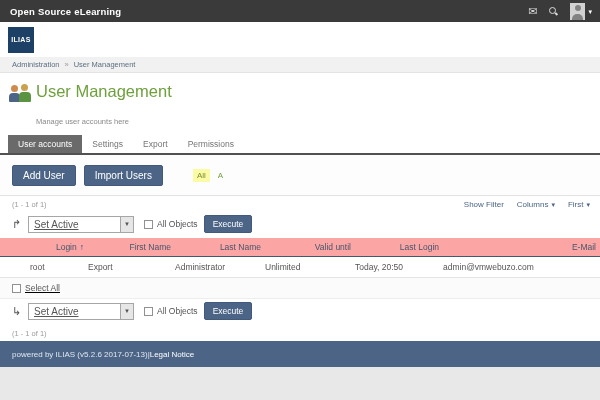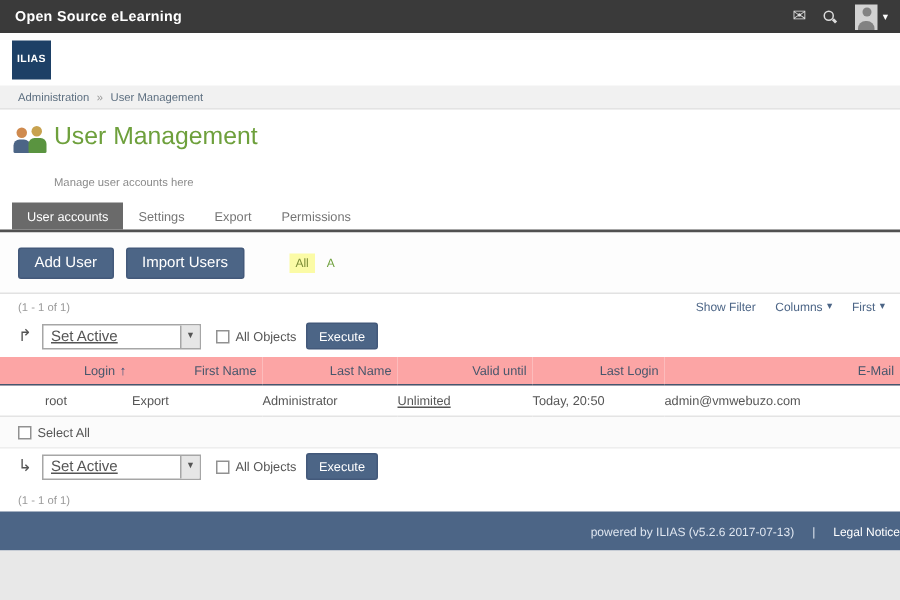--- a/index.html
+++ b/index.html
@@ -73,28 +73,28 @@
   .exec-btn { background:#4c6586; color:#ffffff; font-size:8.5px; padding:3px 8px; border:1px solid #43597a; border-radius:2px; margin-left:6px; cursor:pointer; }
   .ml10 { margin-left:10px; }
 
   
   table.usr { width:100%; border-collapse:collapse; flex:0 0 auto; }
   table.usr th { background:#fca5a5; color:#47566b; font-size:8.5px; font-weight:normal; text-align:right; padding:4px 4px 4px 0; border-bottom:1px solid #44576e; }
   table.usr td { color:#555555; font-size:8.5px; text-align:left; padding:5px 4px 5px 0; border-bottom:1px solid #e4e4e4; background:#ffffff; }
   .col1 { padding-left:30px !important; width:88px; }
   .col2 { width:87px; } .col3 { width:90px; } .col4 { width:90px; } .col5 { width:88px; }
   .sort-arrow { color:#2e4d77; font-size:8.5px; margin-left:3px; }
-  .green { color:#55a04a;text-decoration:underline; }
-
-  .selectall-row { display:flex; align-items:center; padding:5px 12px; background:#fbfbfb; border-bottom:1px solid #eeeeee; flex:0 0 auto; }
+  .green { color:#55a04a; }
+
+  .selectall-row { display:flex; align-items:center; padding:5px 12px; background:#fbfbfb; border-bottom:1px solid #eeeeee; flex:0 0 auto;text-decoration:underline; }
 
   .spacer { flex:1 1 auto; background:#ffffff; }
 
   
-  .footer { height:26px; background:#4c6586; display:flex; align-items:center; padding-left:12px; gap:12px; flex:0 0 auto;justify-content:flex-end; }
+  .footer { height:26px; background:#4c6586; display:flex; align-items:center; padding-left:12px; gap:0; flex:0 0 auto; }
   .footer-text { color:#dfe6f0; font-size:8px; }
   .footer-link { color:#ffffff; font-size:8px; cursor:pointer; }
   .below-footer { height:37px; background:#e8e8e8; flex:0 0 auto; }
 </style>
 </head>
 <body>
 
 <div class="app">
 
   <div class="topbar">

